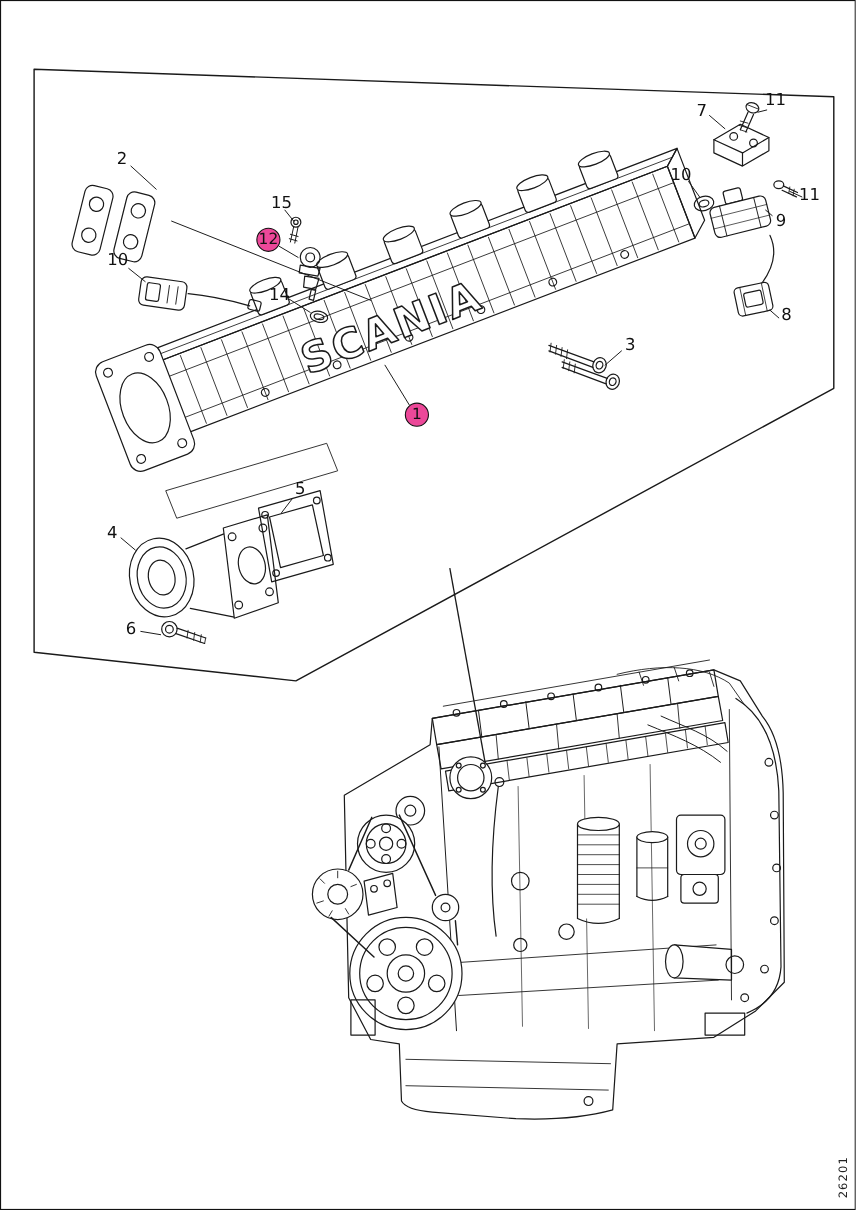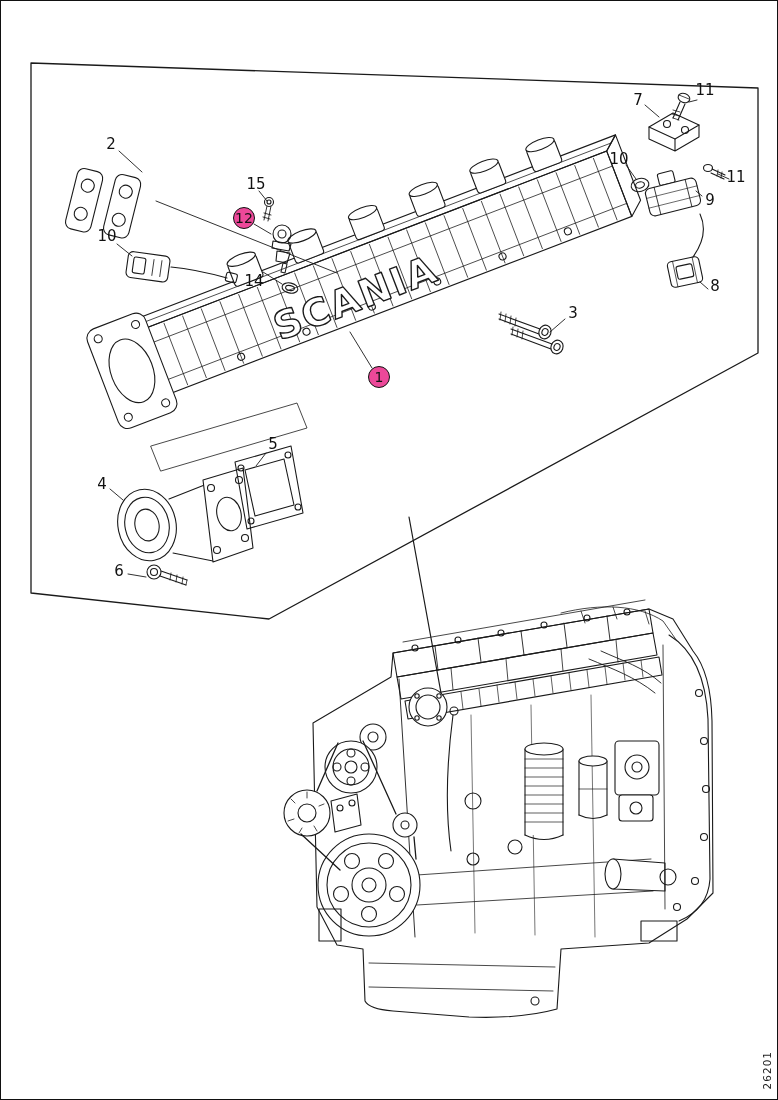--- a/index.html
+++ b/index.html
@@ -341,17 +341,17 @@
   <div class="callout" style="left:259px;top:434px;">5</div>
   <div class="callout" style="left:105px;top:561px;">6</div>
   <div class="callout" style="left:624px;top:90px;">7</div>
   <div class="callout" style="left:701px;top:276px;">8</div>
   <div class="callout" style="left:696px;top:190px;">9</div>
   <div class="callout" style="left:605px;top:149px;text-align:center;">10</div>
   <div class="callout" style="left:691px;top:80px;">11</div>
   <div class="callout" style="left:722px;top:167px;">11</div>
   <div class="callout circled" style="left:232px;top:206px;">12</div>
   <div class="callout" style="left:93px;top:226px;">10</div>
-  <div class="callout" style="left:240px;top:271px;">14</div>
+  <div class="callout" style="left:240px;top:258px;">14</div>
   <div class="callout" style="left:242px;top:174px;">15</div>
 
   <div class="drawing-number">26201</div>
 </div>
 
 </body></html>

